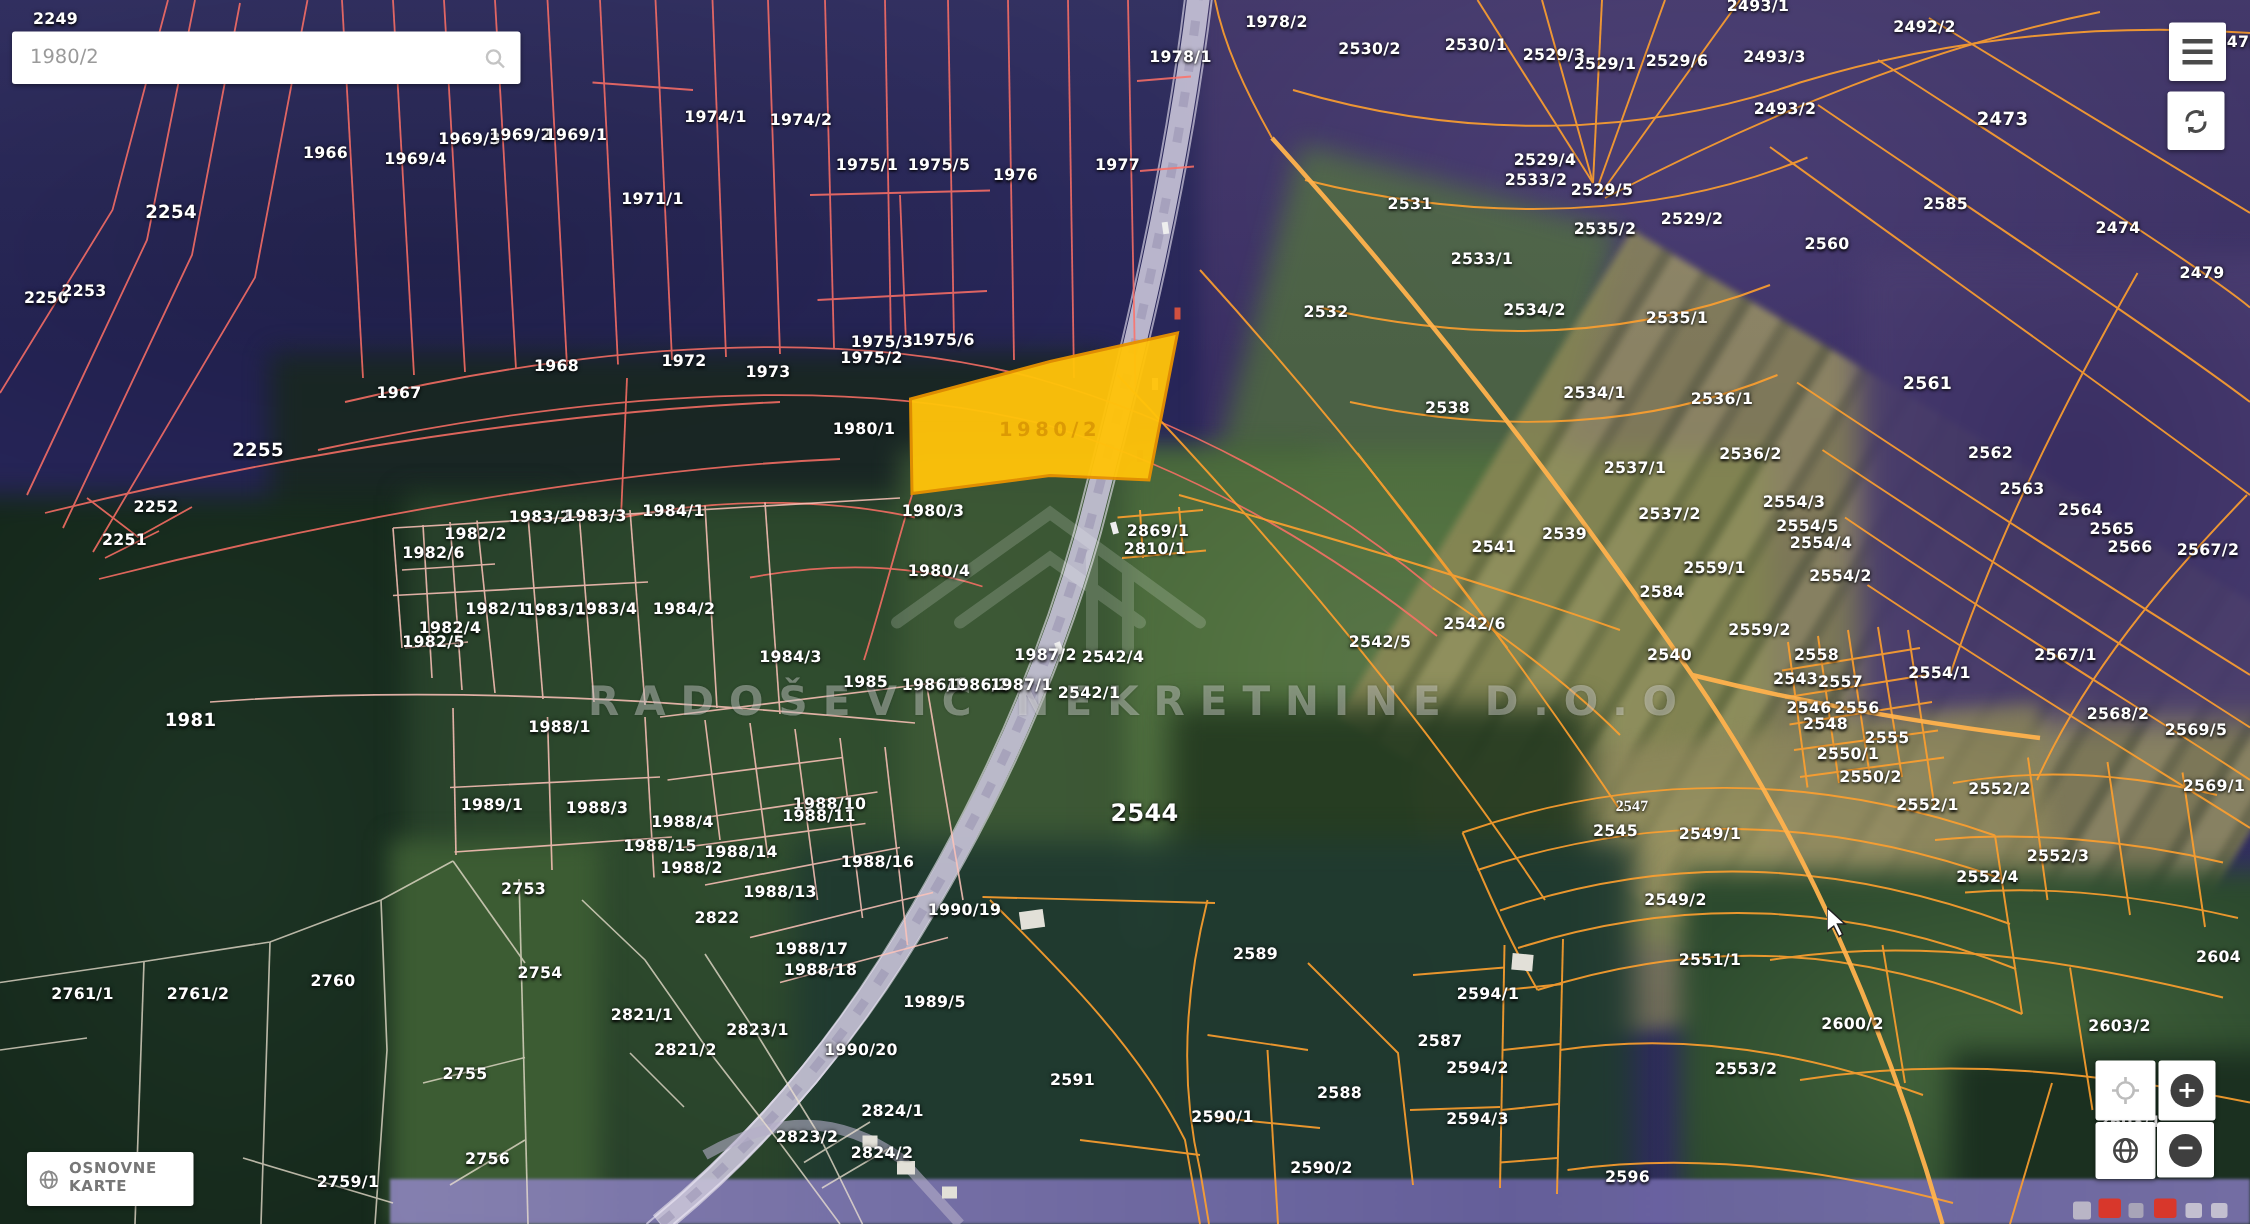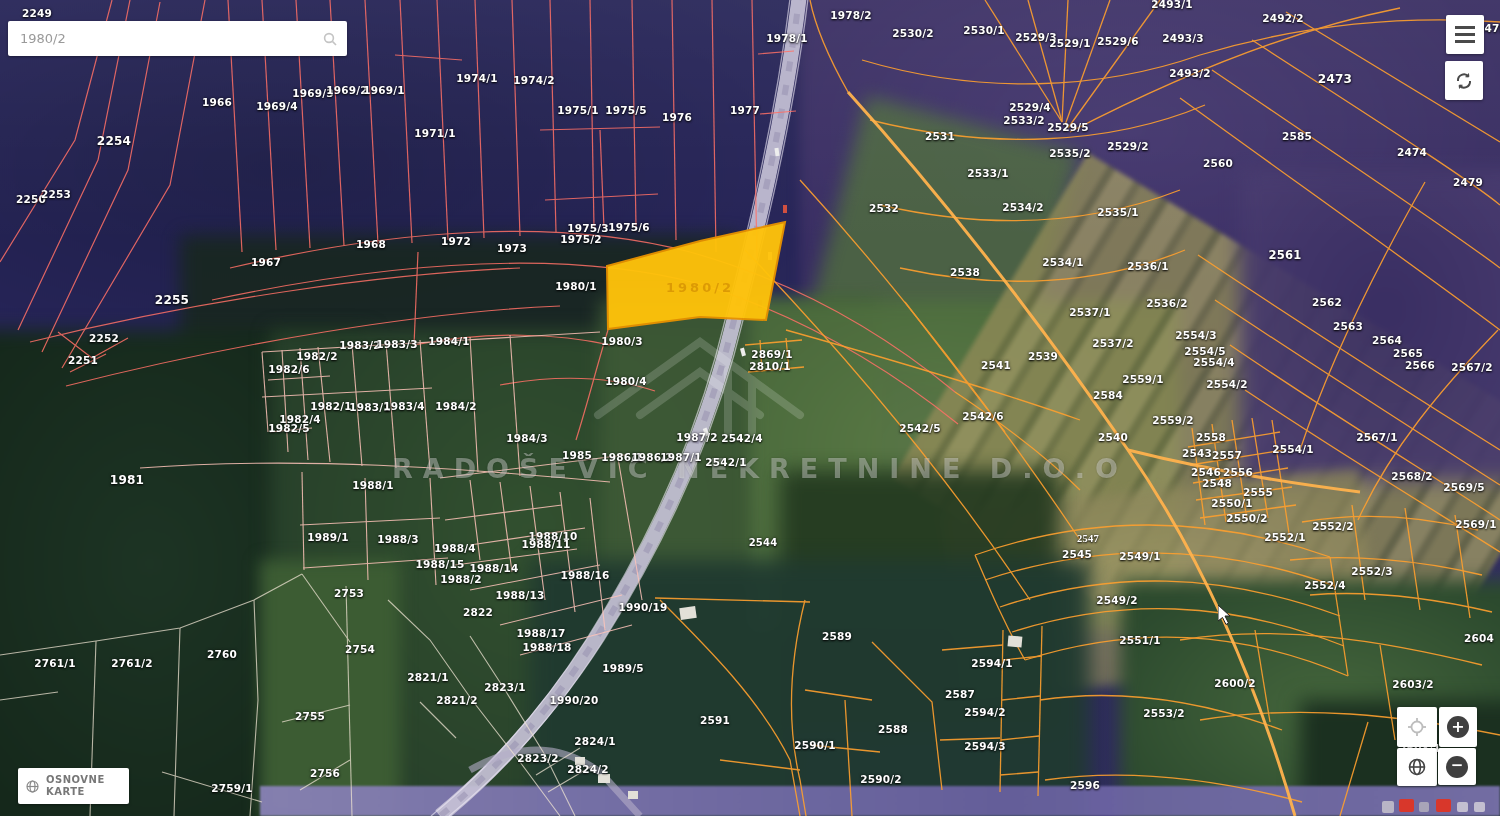--- a/index.html
+++ b/index.html
@@ -316,21 +316,21 @@
       <div class="plabel" style="left: 622px; top: 457px;">1986/1</div>
       <div class="plabel" style="left: 652px; top: 457px;">1986/2</div>
       <div class="plabel" style="left: 681px; top: 457px;">1987/1</div>
       <div class="plabel" style="left: 697px; top: 437px;">1987/2</div>
       <div class="plabel" style="left: 772px; top: 354px;">2869/1</div>
       <div class="plabel" style="left: 770px; top: 366px;">2810/1</div>
       <div class="plabel" style="left: 742px; top: 438px;">2542/4</div>
       <div class="plabel" style="left: 726px; top: 462px;">2542/1</div>
       <div class="plabel" style="left: 920px; top: 428px;">2542/5</div>
       <div class="plabel" style="left: 983px; top: 416px;">2542/6</div>
-      <div class="plabel" style="left: 763px; top: 542px; font-size: 10px;">2544</div>
+      <div class="plabel" style="left: 763px; top: 542px; font-size: 16px;">2544</div>
       <div class="plabel" style="left: 373px; top: 485px;">1988/1</div>
       <div class="plabel" style="left: 328px; top: 537px;">1989/1</div>
       <div class="plabel" style="left: 398px; top: 539px;">1988/3</div>
       <div class="plabel" style="left: 455px; top: 548px;">1988/4</div>
       <div class="plabel" style="left: 440px; top: 564px;">1988/15</div>
       <div class="plabel" style="left: 461px; top: 579px;">1988/2</div>
       <div class="plabel" style="left: 494px; top: 568px;">1988/14</div>
       <div class="plabel" style="left: 525px; top: 536px; margin-left: 28px;">1988/10</div>
       <div class="plabel" style="left: 546px; top: 544px;">1988/11</div>
       <div class="plabel" style="left: 585px; top: 575px;">1988/16</div>

